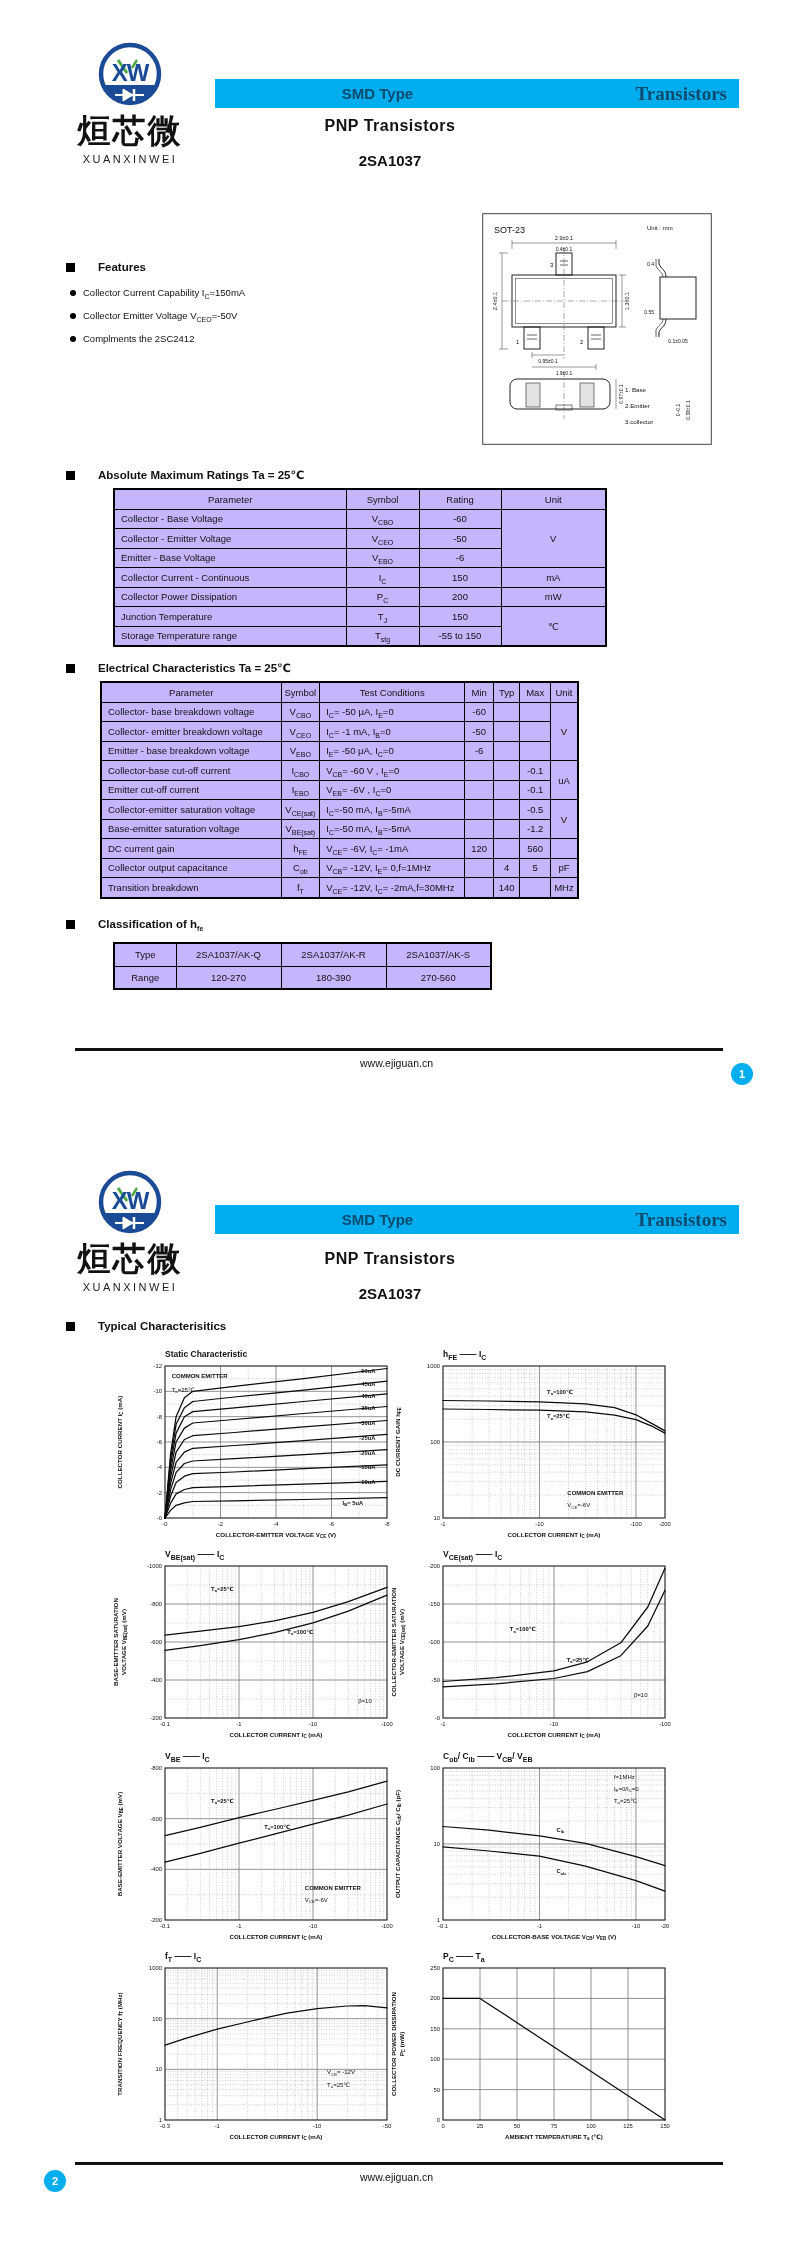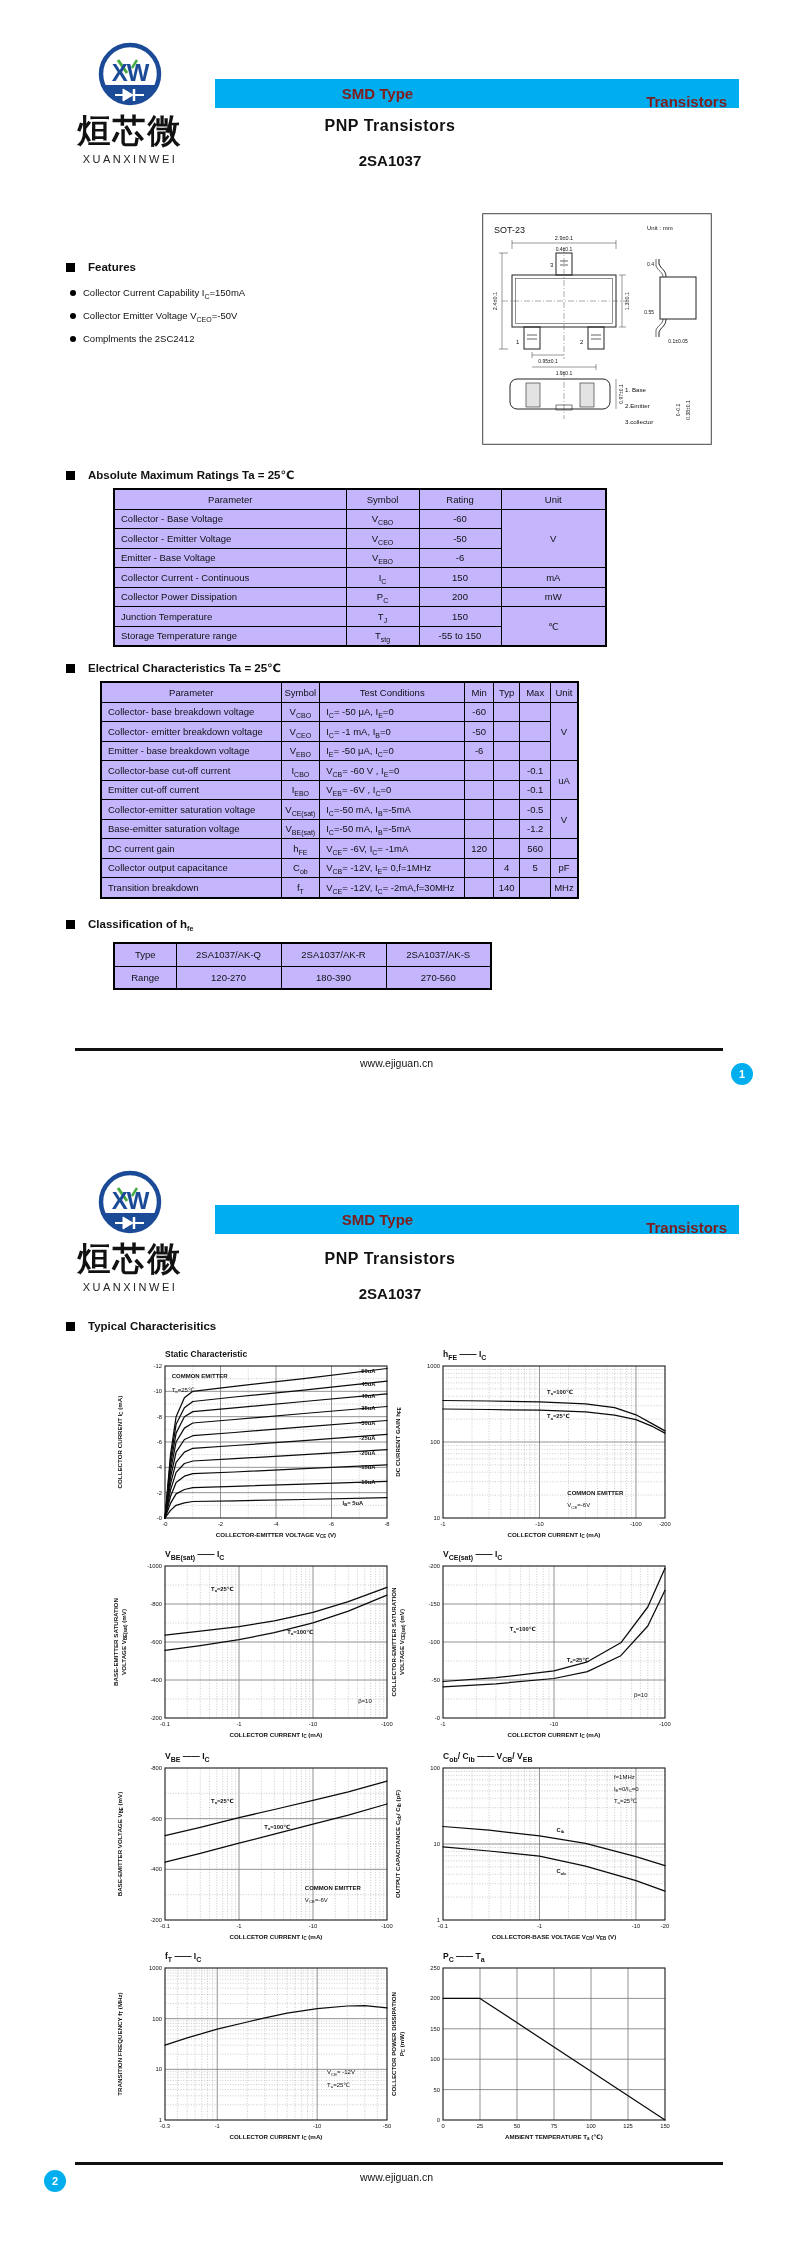--- a/index.html
+++ b/index.html
@@ -4,27 +4,27 @@
 <style>
   html,body{margin:0;padding:0;background:#e8e8e8;}
   body{font-family:"Liberation Sans","DejaVu Sans",sans-serif;color:#111;}
   .sheet{position:relative;width:793px;height:2244px;background:#fff;margin:0 auto;overflow:hidden;}
   .abs{position:absolute;}
   
   .logo{width:140px;text-align:center;}
   .logo .cn{font-size:33px;font-weight:bold;letter-spacing:2px;line-height:1.05;margin-top:2px;}
   .logo .en{font-size:11px;letter-spacing:2.5px;color:#222;margin-top:4px;}
   
-  .bar{width:524px;height:29px;color:#7f1d1d;font-weight:bold;}
+  .bar{width:524px;height:29px;color:#0c4a6e;font-weight:bold;}
   .bar .bc{position:absolute;left:0;top:0;width:62%;height:29px;line-height:29px;text-align:center;font-size:15px;}
-  .bar .br{position:absolute;right:12px;top:8px;height:29px;line-height:29px;font-size:15px;}
+  .bar .br{position:absolute;right:12px;top:0;height:29px;line-height:29px;font-size:19px;font-family:Liberation Serif, serif;}
   .doc-title1{width:350px;text-align:center;font-size:16px;font-weight:bold;letter-spacing:.5px;}
   .doc-title2{width:350px;text-align:center;font-size:15px;font-weight:bold;}
   
-  .sec-head{font-size:11.5px;font-weight:bold;display:flex;align-items:center;gap:13px;}
+  .sec-head{font-size:11.5px;font-weight:bold;display:flex;align-items:center;gap:23px;}
   .sq{width:9px;height:9px;background:#000;display:inline-block;flex:0 0 auto;}
   .feat{font-size:9.5px;display:flex;align-items:center;gap:7px;}
   .dot{width:6px;height:6px;border-radius:50%;background:#000;flex:0 0 auto;}
   
   .tbl{border-collapse:collapse;border:2px solid #000;font-size:9.5px;table-layout:fixed;background:#c4b5fd;}
   .tbl th,.tbl td{border:1px solid #000;height:16.5px;padding:1px 3px;text-align:center;font-weight:normal;white-space:nowrap;overflow:hidden;}
   .tbl-abs td:first-child,.tbl-elec td:first-child,.tbl-elec td:nth-child(3){text-align:left;padding-left:6px;}
   .tbl-class td{height:19.5px;}
   sub{font-size:7px;line-height:0;}
   

